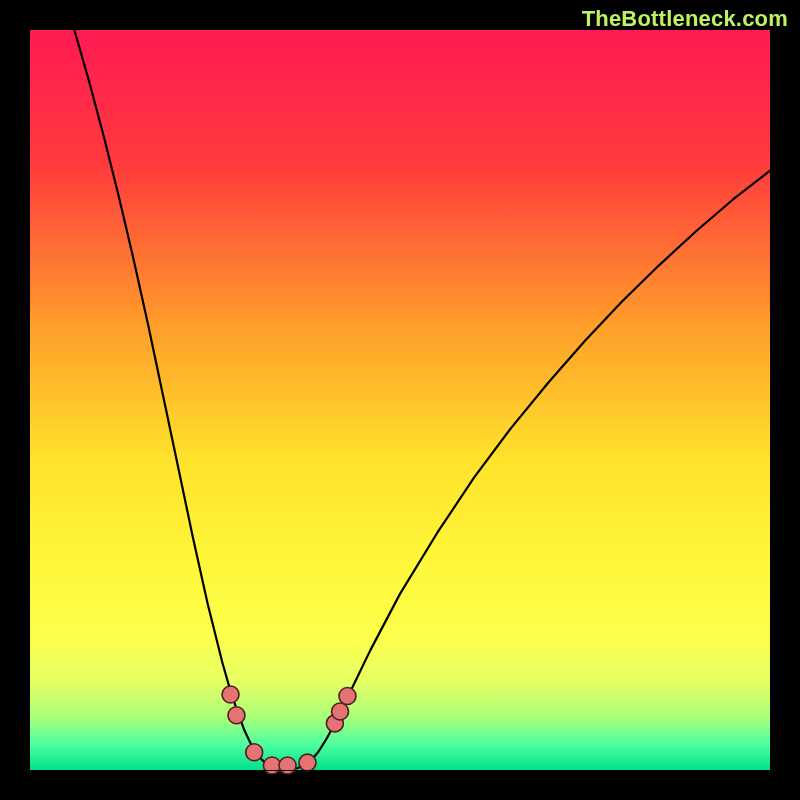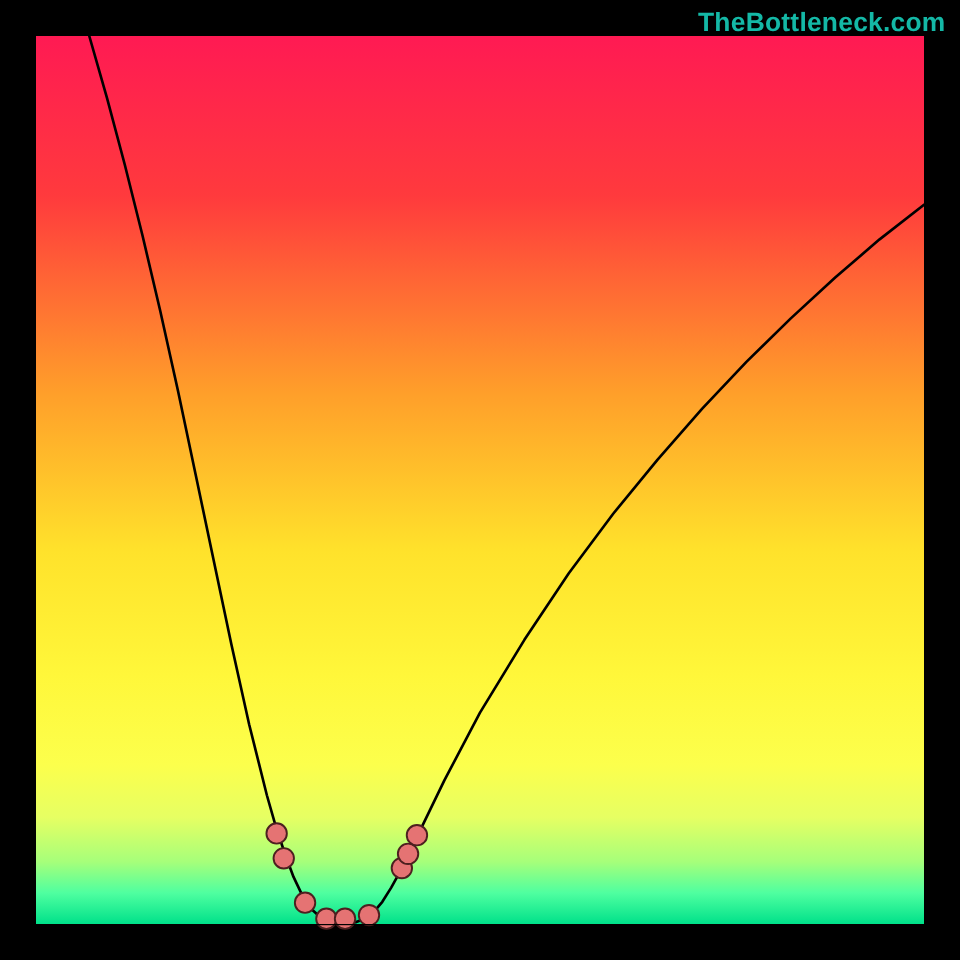--- a/index.html
+++ b/index.html
@@ -16,21 +16,21 @@
     width: 800px;
     height: 800px;
     background: #000;
   }
   .watermark {
     position: absolute;
     top: 6px;
     right: 12px;
     font-size: 22px;
     font-weight: 600;
-    color: #14b8a6;
+    color: #bef264;
     letter-spacing: 0.2px;
     z-index: 10;
     font-family: Arial, sans-serif;
   }
   svg {
     display: block;
     position: absolute;
     top: 0;
     left: 0;
   }

